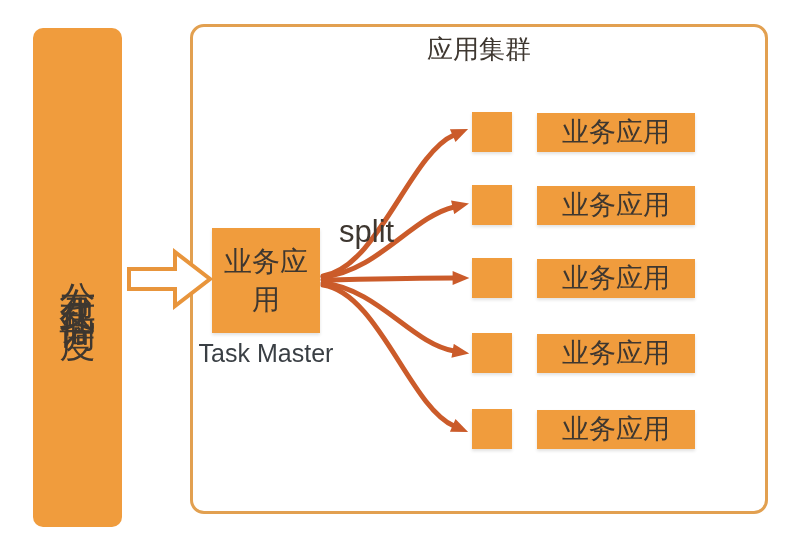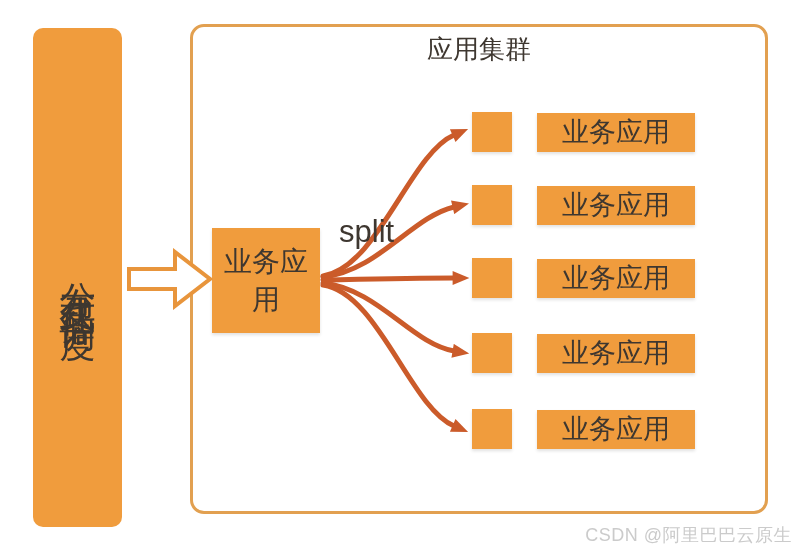--- a/index.html
+++ b/index.html
@@ -96,20 +96,21 @@
   </div>
 
   <svg class="big-arrow" viewBox="0 0 86 62" aria-hidden="true">
     <polygon points="2,21 48,21 48,4 83,31 48,58 48,41 2,41"></polygon>
   </svg>
 
   <div class="cluster-box"></div>
   <div class="cluster-title">应用集群</div>
 
   <div class="task-master-box">业务应用</div>
+  <div class="task-master-caption">Task Master</div>
   <div class="split-label">split</div>
 
   <svg class="fan-arrows" viewBox="0 0 810 556" aria-hidden="true">
     <defs>
       <marker id="ah" viewBox="0 0 12 10" refX="1" refY="5" markerWidth="18" markerHeight="14" markerUnits="userSpaceOnUse" orient="auto">
         <path class="head" d="M0,0 L12,5 L0,10 Z"></path>
       </marker>
     </defs>
     <path class="link" d="M323,276 C378,267 410,154 454,135" marker-end="url(#ah)"></path>
     <path class="link" d="M323,277 C378,271 412,217 454,207" marker-end="url(#ah)"></path>
@@ -132,15 +133,14 @@
   </div>
   <div class="worker-row row-3">
     <div class="worker-square"></div>
     <div class="worker-rect">业务应用</div>
   </div>
   <div class="worker-row row-4">
     <div class="worker-square"></div>
     <div class="worker-rect">业务应用</div>
   </div>
 
-  <div class="watermark">CSDN @阿里巴巴云原生</div>
 
 </div>
 
 </body></html>

